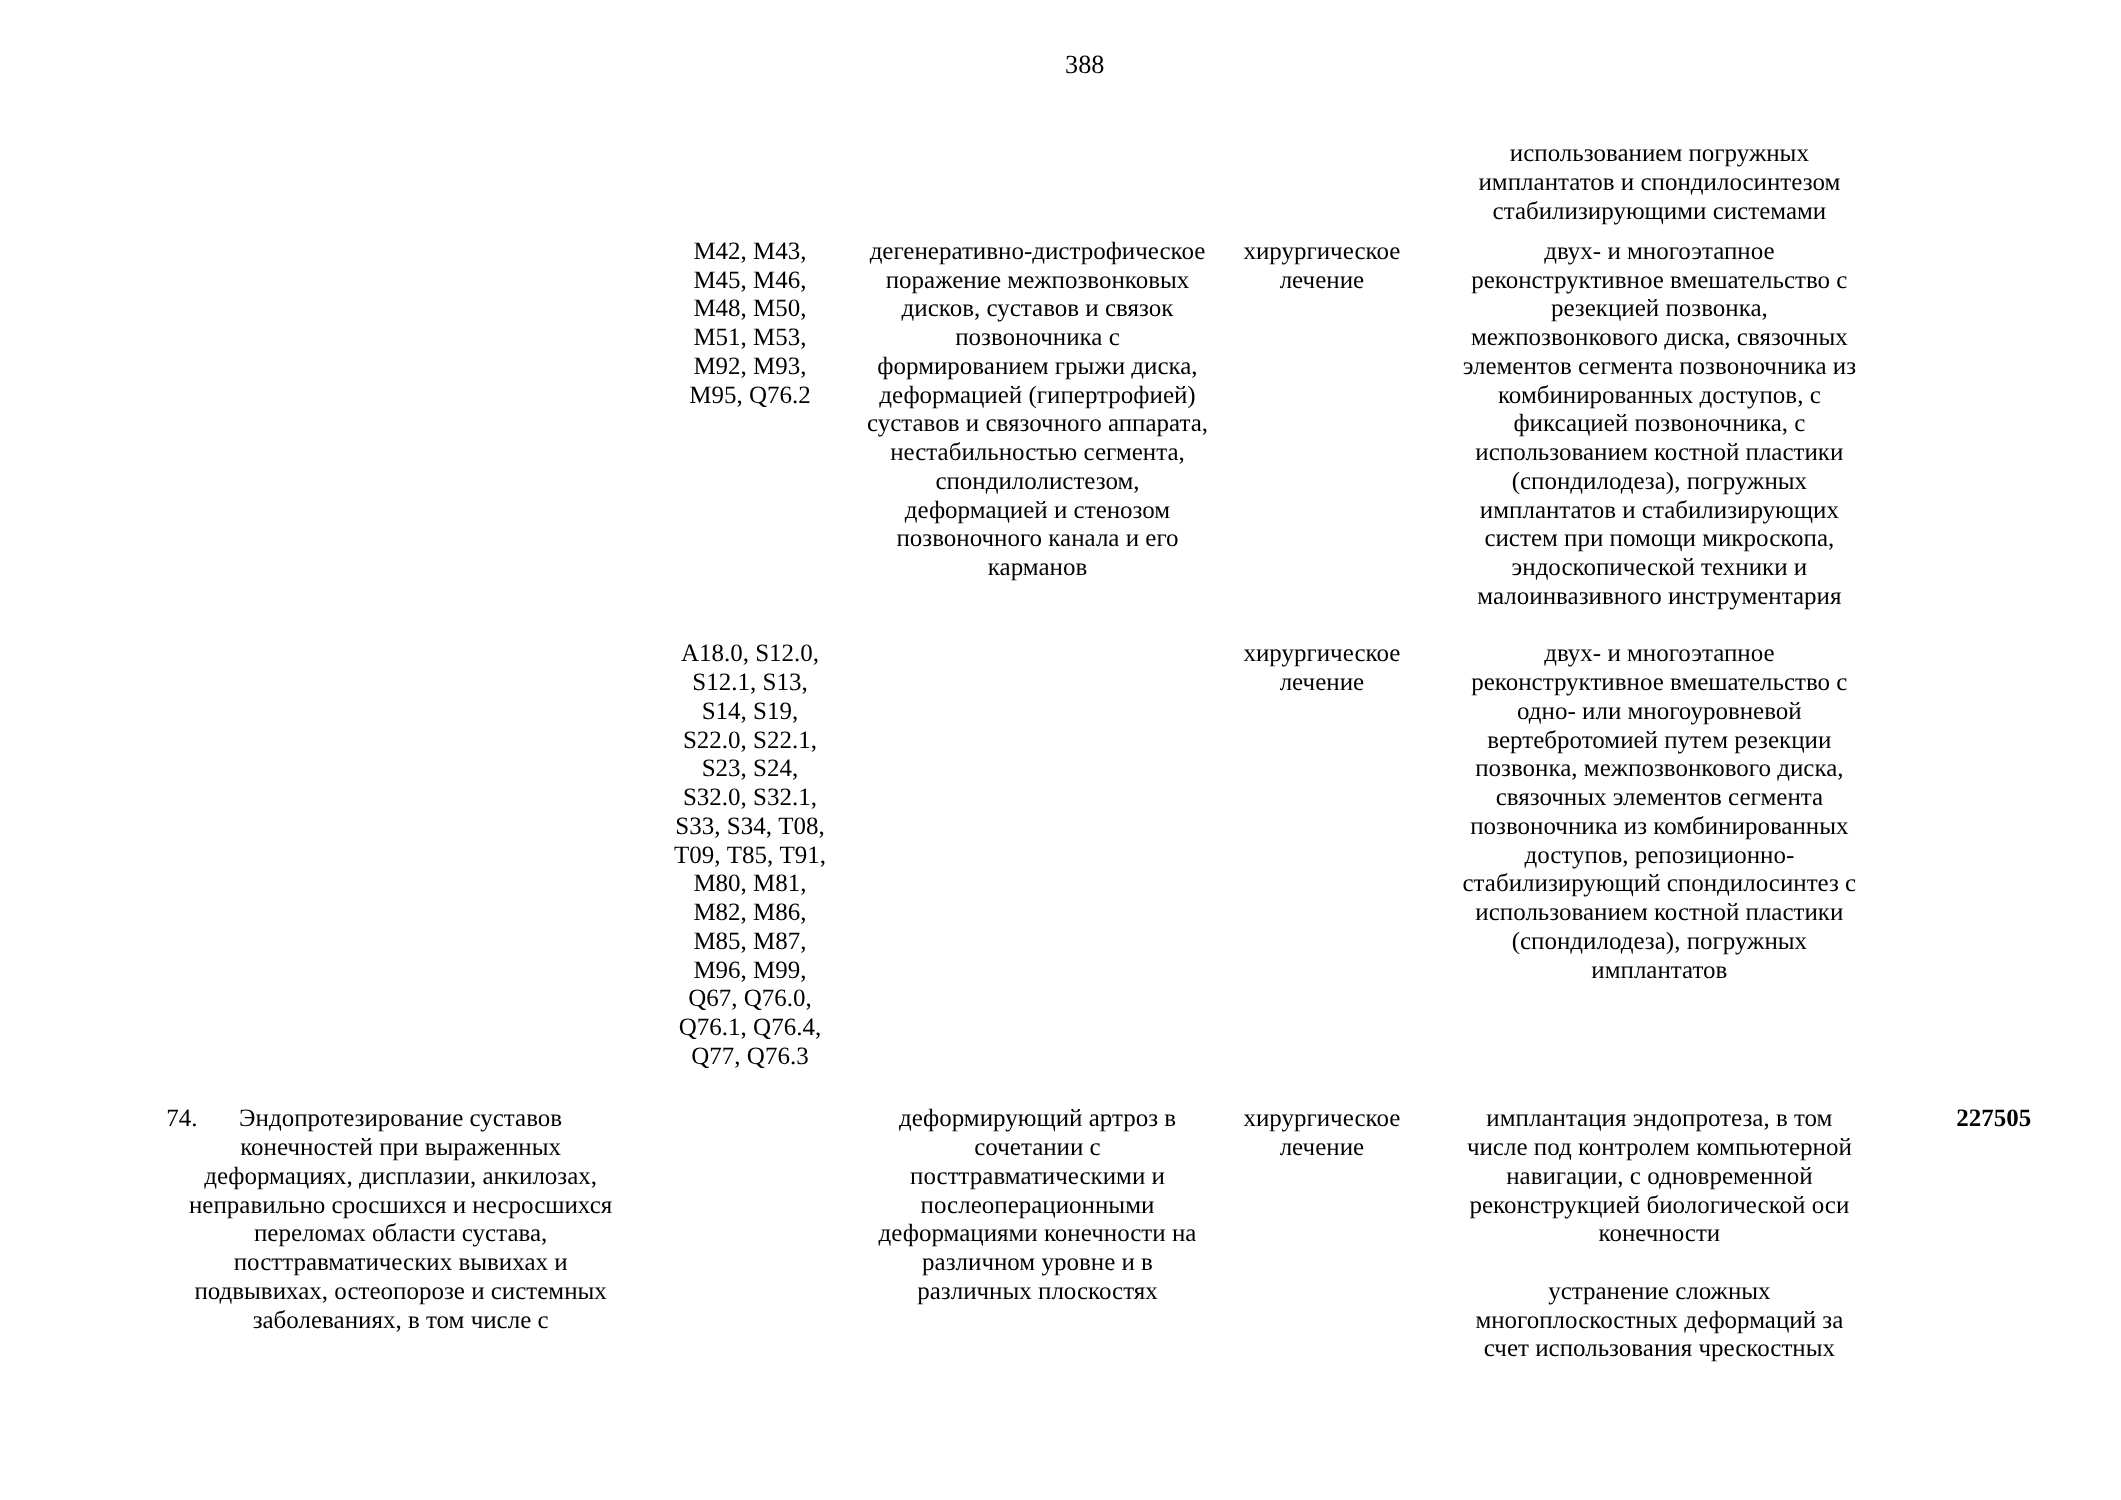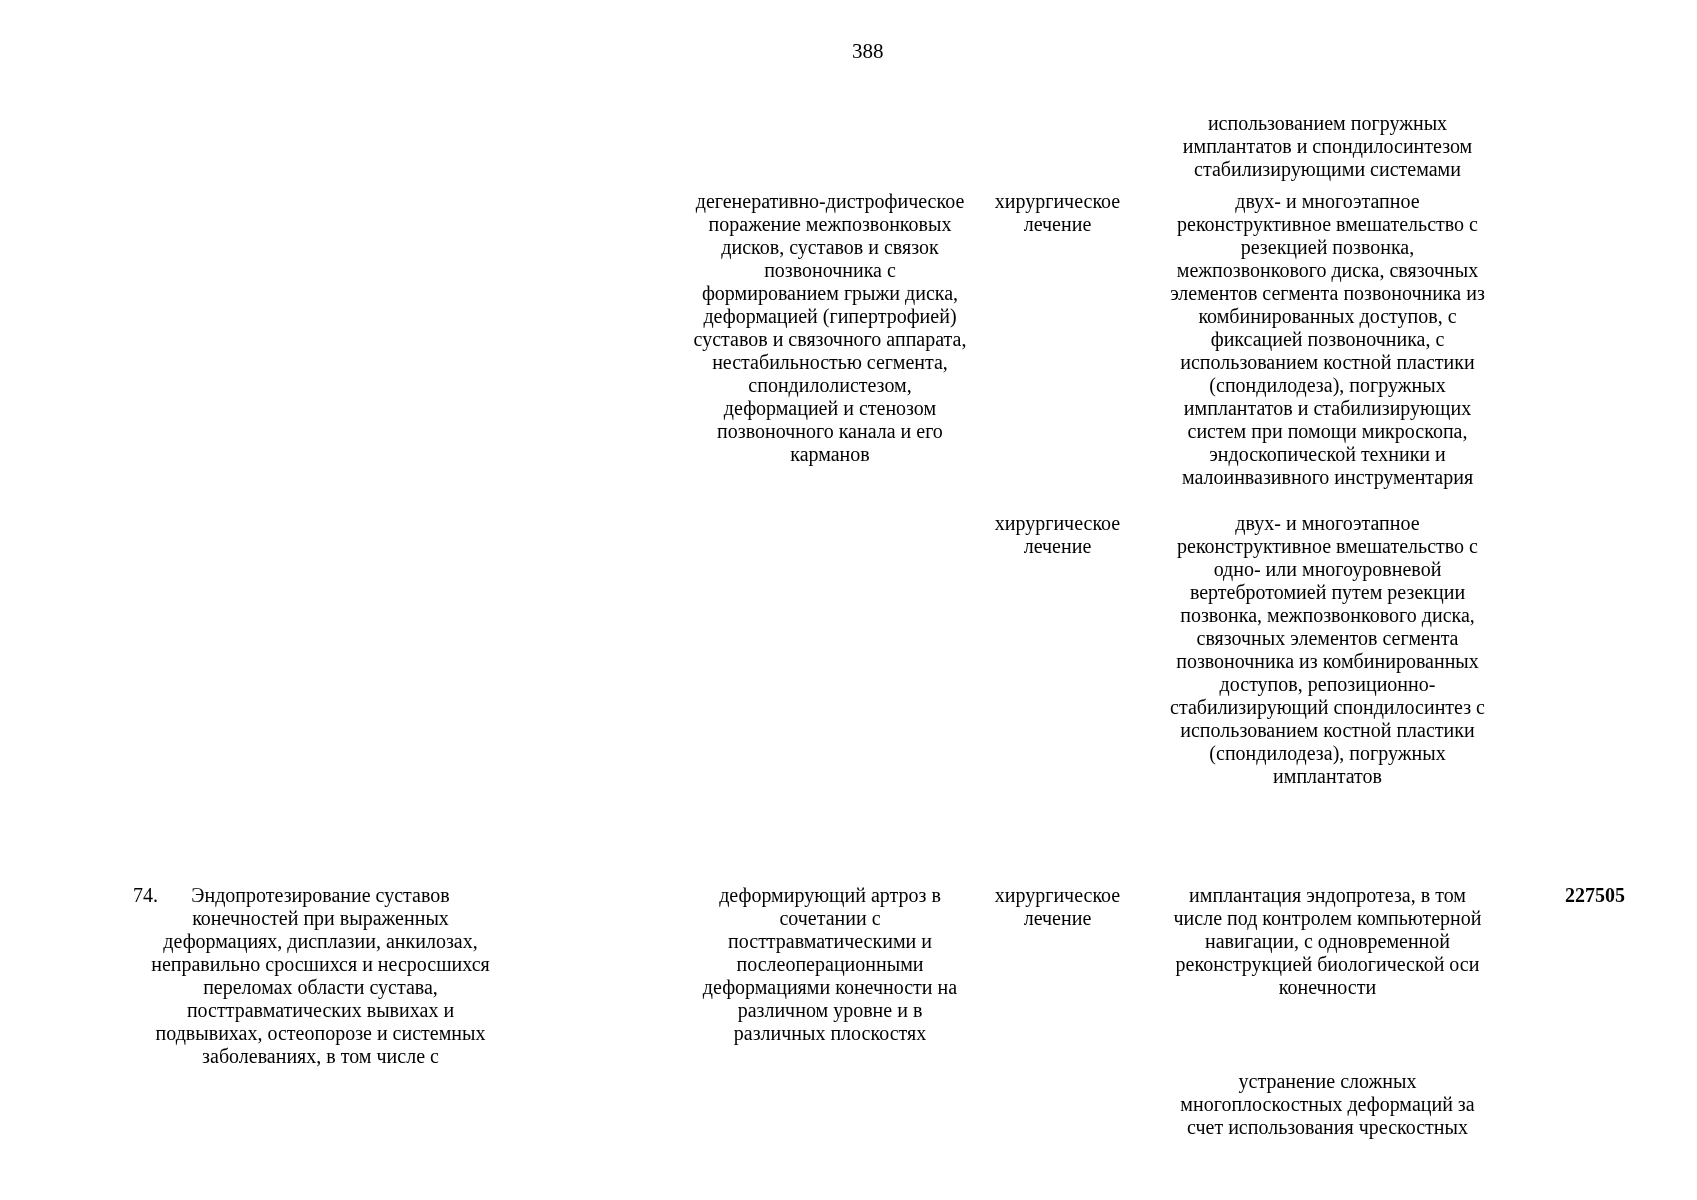--- a/index.html
+++ b/index.html
@@ -39,33 +39,39 @@
   .col-codes     { left: 525px;  width: 150px; }
   .col-diagnosis { left: 675px;  width: 310px; }
   .col-treatment { left: 975px;  width: 165px; }
   .col-method    { left: 1140px; width: 375px; }
   .col-volume    { left: 1515px; width: 110px; font-weight: bold; }
   
   .row-cont  { top: 88px; margin-top: 24px;  }
   .row-1     { top: 190px; }
   .row-2     { top: 512px; }
   .row-74    { top: 884px; }
-  .row-74b   { top: 1022px; margin-top: 48px; }
+  .row-74b   { top: 1022px; }
 </style>
 </head>
 <body>
 
 <div class="page">
 
   <div class="page-number">388</div>
 
   <div class="cell col-method row-cont">использованием погружных
 имплантатов и спондилосинтезом
 стабилизирующими системами</div>
 
+  <div class="cell col-codes row-1">М42, М43,
+М45, М46,
+М48, М50,
+М51, М53,
+М92, М93,
+М95, Q76.2</div>
   <div class="cell col-diagnosis row-1">дегенеративно-дистрофическое
 поражение межпозвонковых
 дисков, суставов и связок
 позвоночника с
 формированием грыжи диска,
 деформацией (гипертрофией)
 суставов и связочного аппарата,
 нестабильностью сегмента,
 спондилолистезом,
 деформацией и стенозом
@@ -80,20 +86,35 @@
 элементов сегмента позвоночника из
 комбинированных доступов, с
 фиксацией позвоночника, с
 использованием костной пластики
 (спондилодеза), погружных
 имплантатов и стабилизирующих
 систем при помощи микроскопа,
 эндоскопической техники и
 малоинвазивного инструментария</div>
 
+  <div class="cell col-codes row-2">А18.0, S12.0,
+S12.1, S13,
+S14, S19,
+S22.0, S22.1,
+S23, S24,
+S32.0, S32.1,
+S33, S34, Т08,
+Т09, Т85, Т91,
+М80, М81,
+М82, М86,
+М85, М87,
+М96, М99,
+Q67, Q76.0,
+Q76.1, Q76.4,
+Q77, Q76.3</div>
   <div class="cell col-treatment row-2">хирургическое
 лечение</div>
   <div class="cell col-method row-2">двух- и многоэтапное
 реконструктивное вмешательство с
 одно- или многоуровневой
 вертебротомией путем резекции
 позвонка, межпозвонкового диска,
 связочных элементов сегмента
 позвоночника из комбинированных
 доступов, репозиционно-

